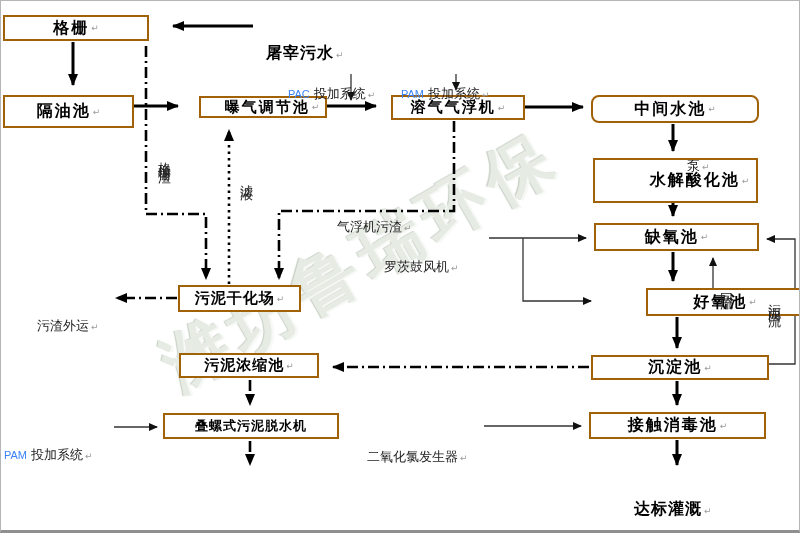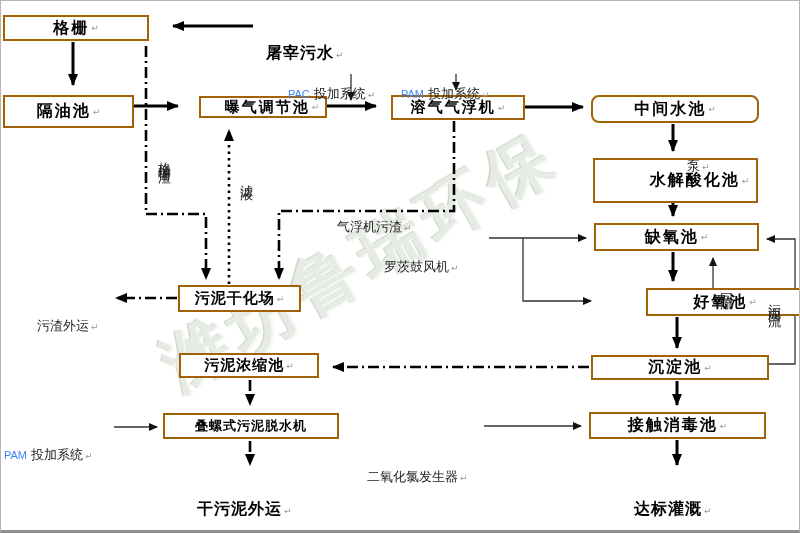--- a/index.html
+++ b/index.html
@@ -155,29 +155,26 @@
   </div>
 
   <div class="lbl" style="left:36px;top:289px;">
     <span>污渣外运</span><span class="rm">↵</span>
   </div>
 
   <div class="lbl vlbl" style="left:719px;top:254px;height:40px;">回流</div>
 
   <div class="lbl vlbl" style="left:767px;top:266px;height:82px;">污泥回流</div>
 
-  <div class="lbl" style="left:366px;top:440px;">
+  <div class="lbl" style="left:366px;top:420px;">
     <span>二氧化氯发生器</span><span class="rm">↵</span>
   </div>
 
   <div class="lbl" style="left:3px;top:418px;">
     <span class="chem">PAM</span><span>投加系统</span><span class="rm">↵</span>
   </div>
 
-  <div class="lbl big" style="left:196px;top:471px;">
-    <span>干污泥外运</span><span class="rm">↵</span>
-  </div>
 
   <div class="lbl big" style="left:633px;top:471px;">
     <span>达标灌溉</span><span class="rm">↵</span>
   </div>
 
 </div>
 
 </body></html>

